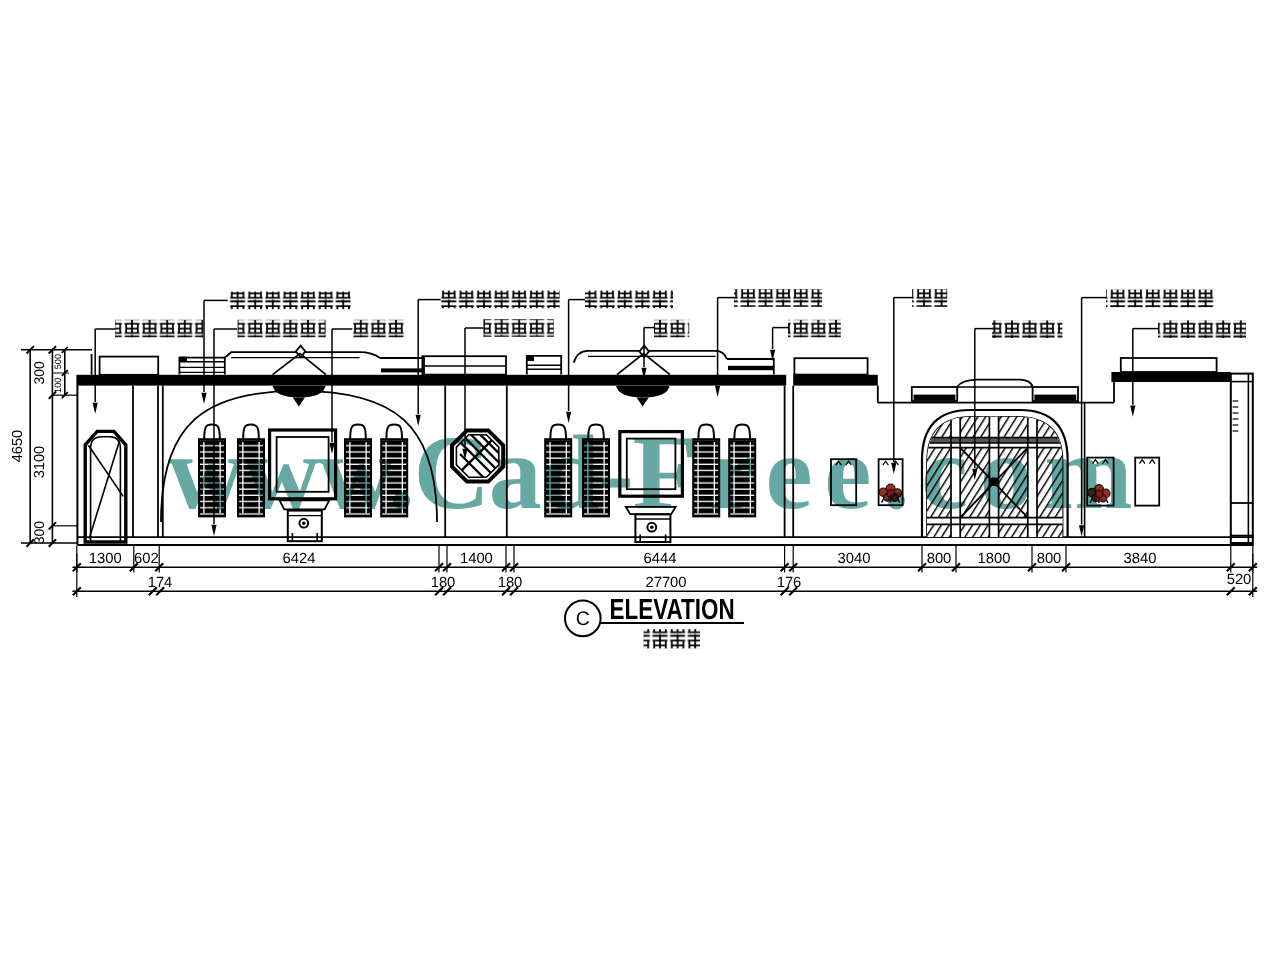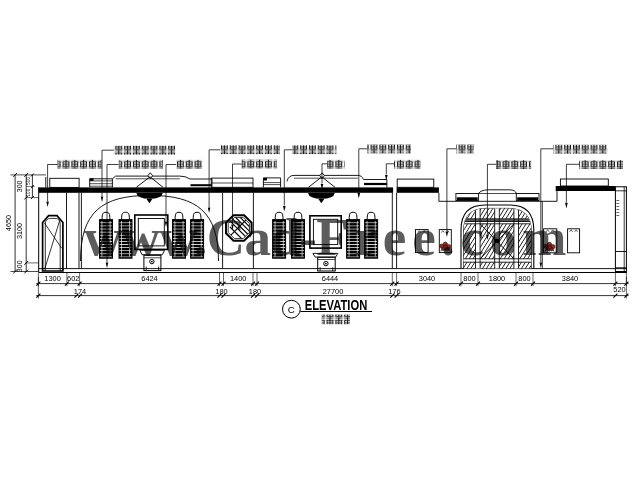--- a/index.html
+++ b/index.html
@@ -1,15 +1,15 @@
 <!DOCTYPE html>
 <html><head><meta charset="utf-8"><style>
 html,body{margin:0;padding:0;background:#fff;width:640px;height:480px;overflow:hidden}
 #wrap{position:relative;width:640px;height:480px;background:#fff}
-#wm{position:absolute;left:84px;top:207.2px;font-family:"Liberation Serif",serif;font-weight:bold;font-size:53px;color:#000000;opacity:0.64;mix-blend-mode:multiply;white-space:nowrap;z-index:5}
+#wm{position:absolute;left:84px;top:207.2px;font-family:"Liberation Serif",serif;font-weight:bold;font-size:53px;color:#0f766e;opacity:0.64;mix-blend-mode:multiply;white-space:nowrap;z-index:5}
 #wm .a{letter-spacing:-0.6px} #wm .b{letter-spacing:5.8px}
 </style></head><body>
 <div id="wrap">
 <svg width="640" height="480" viewBox="0 0 640 480" style="position:absolute;left:0;top:0">
 <rect width="640" height="480" fill="#fff"></rect>
 <defs>
 <pattern id="cjkp" width="8.8" height="8.8" patternUnits="userSpaceOnUse">
           <g stroke="#000" stroke-width="0.88" fill="none">
             <path d="M0.7,1.1 H8.1 M4.4,0.3 V8.4 M0.7,3.5 H8.1 M1.5,5.9 H7.5 M0.7,8.1 H8.1 M1.5,3.5 V8.1 M7.3,3.5 V8.1"></path>
           </g>

